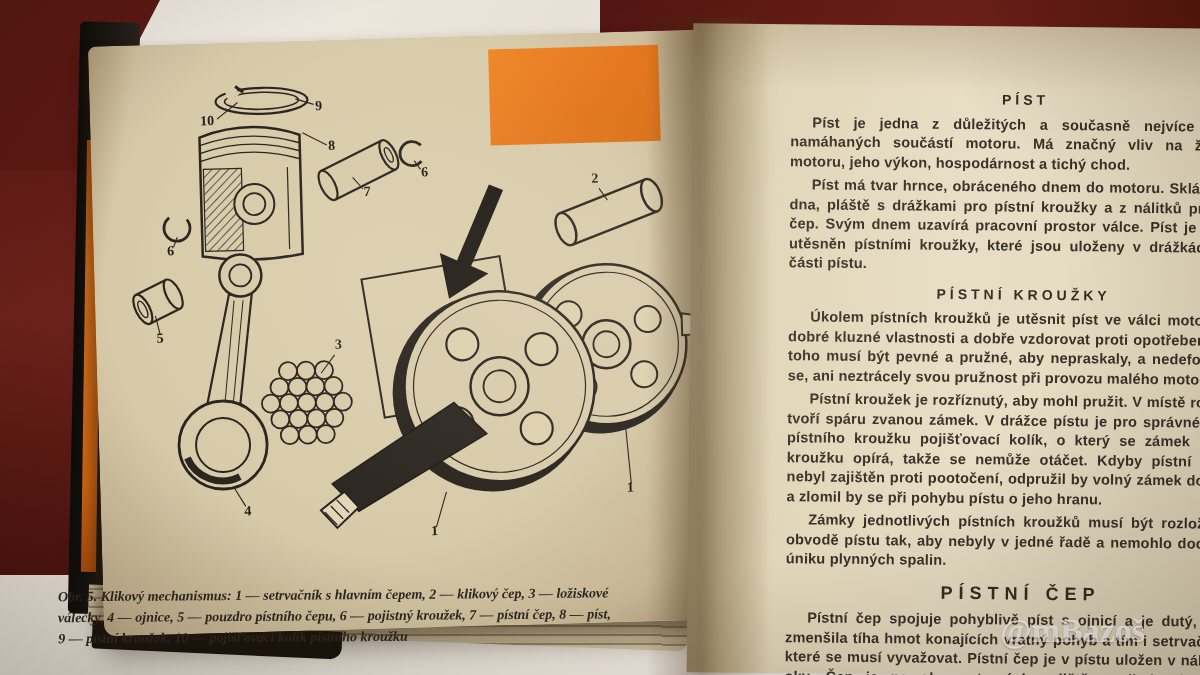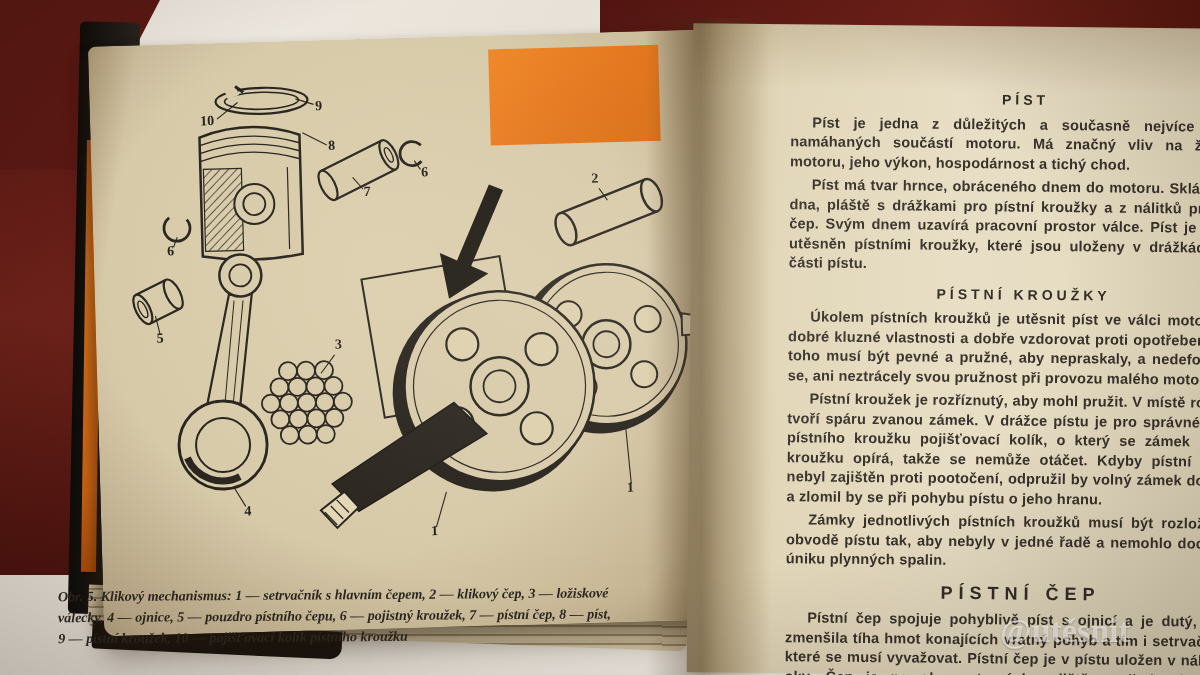--- a/index.html
+++ b/index.html
@@ -261,15 +261,15 @@
 
       <div class="sec">
         <div class="h-large">PÍSTNÍ ČEP</div>
         <p>Pístní čep spojuje pohyblivě píst s ojnicí a je dutý, aby se zmenšila tíha hmot konajících vratný pohyb a tím i setrvačné síly, které se musí vyvažovat. Pístní čep je v pístu uložen v nálitcích s oky. Čep je na obou stranách zajištěn pojistkami, aby se nepoškodila stěna válce.</p>
       </div>
 
     </div>
   </div>
 
   <div class="vignette"></div>
-  <div class="watermark">@utěsnit</div>
+  <div class="watermark">@mBazoš</div>
 
 </div>
 
 </body></html>

